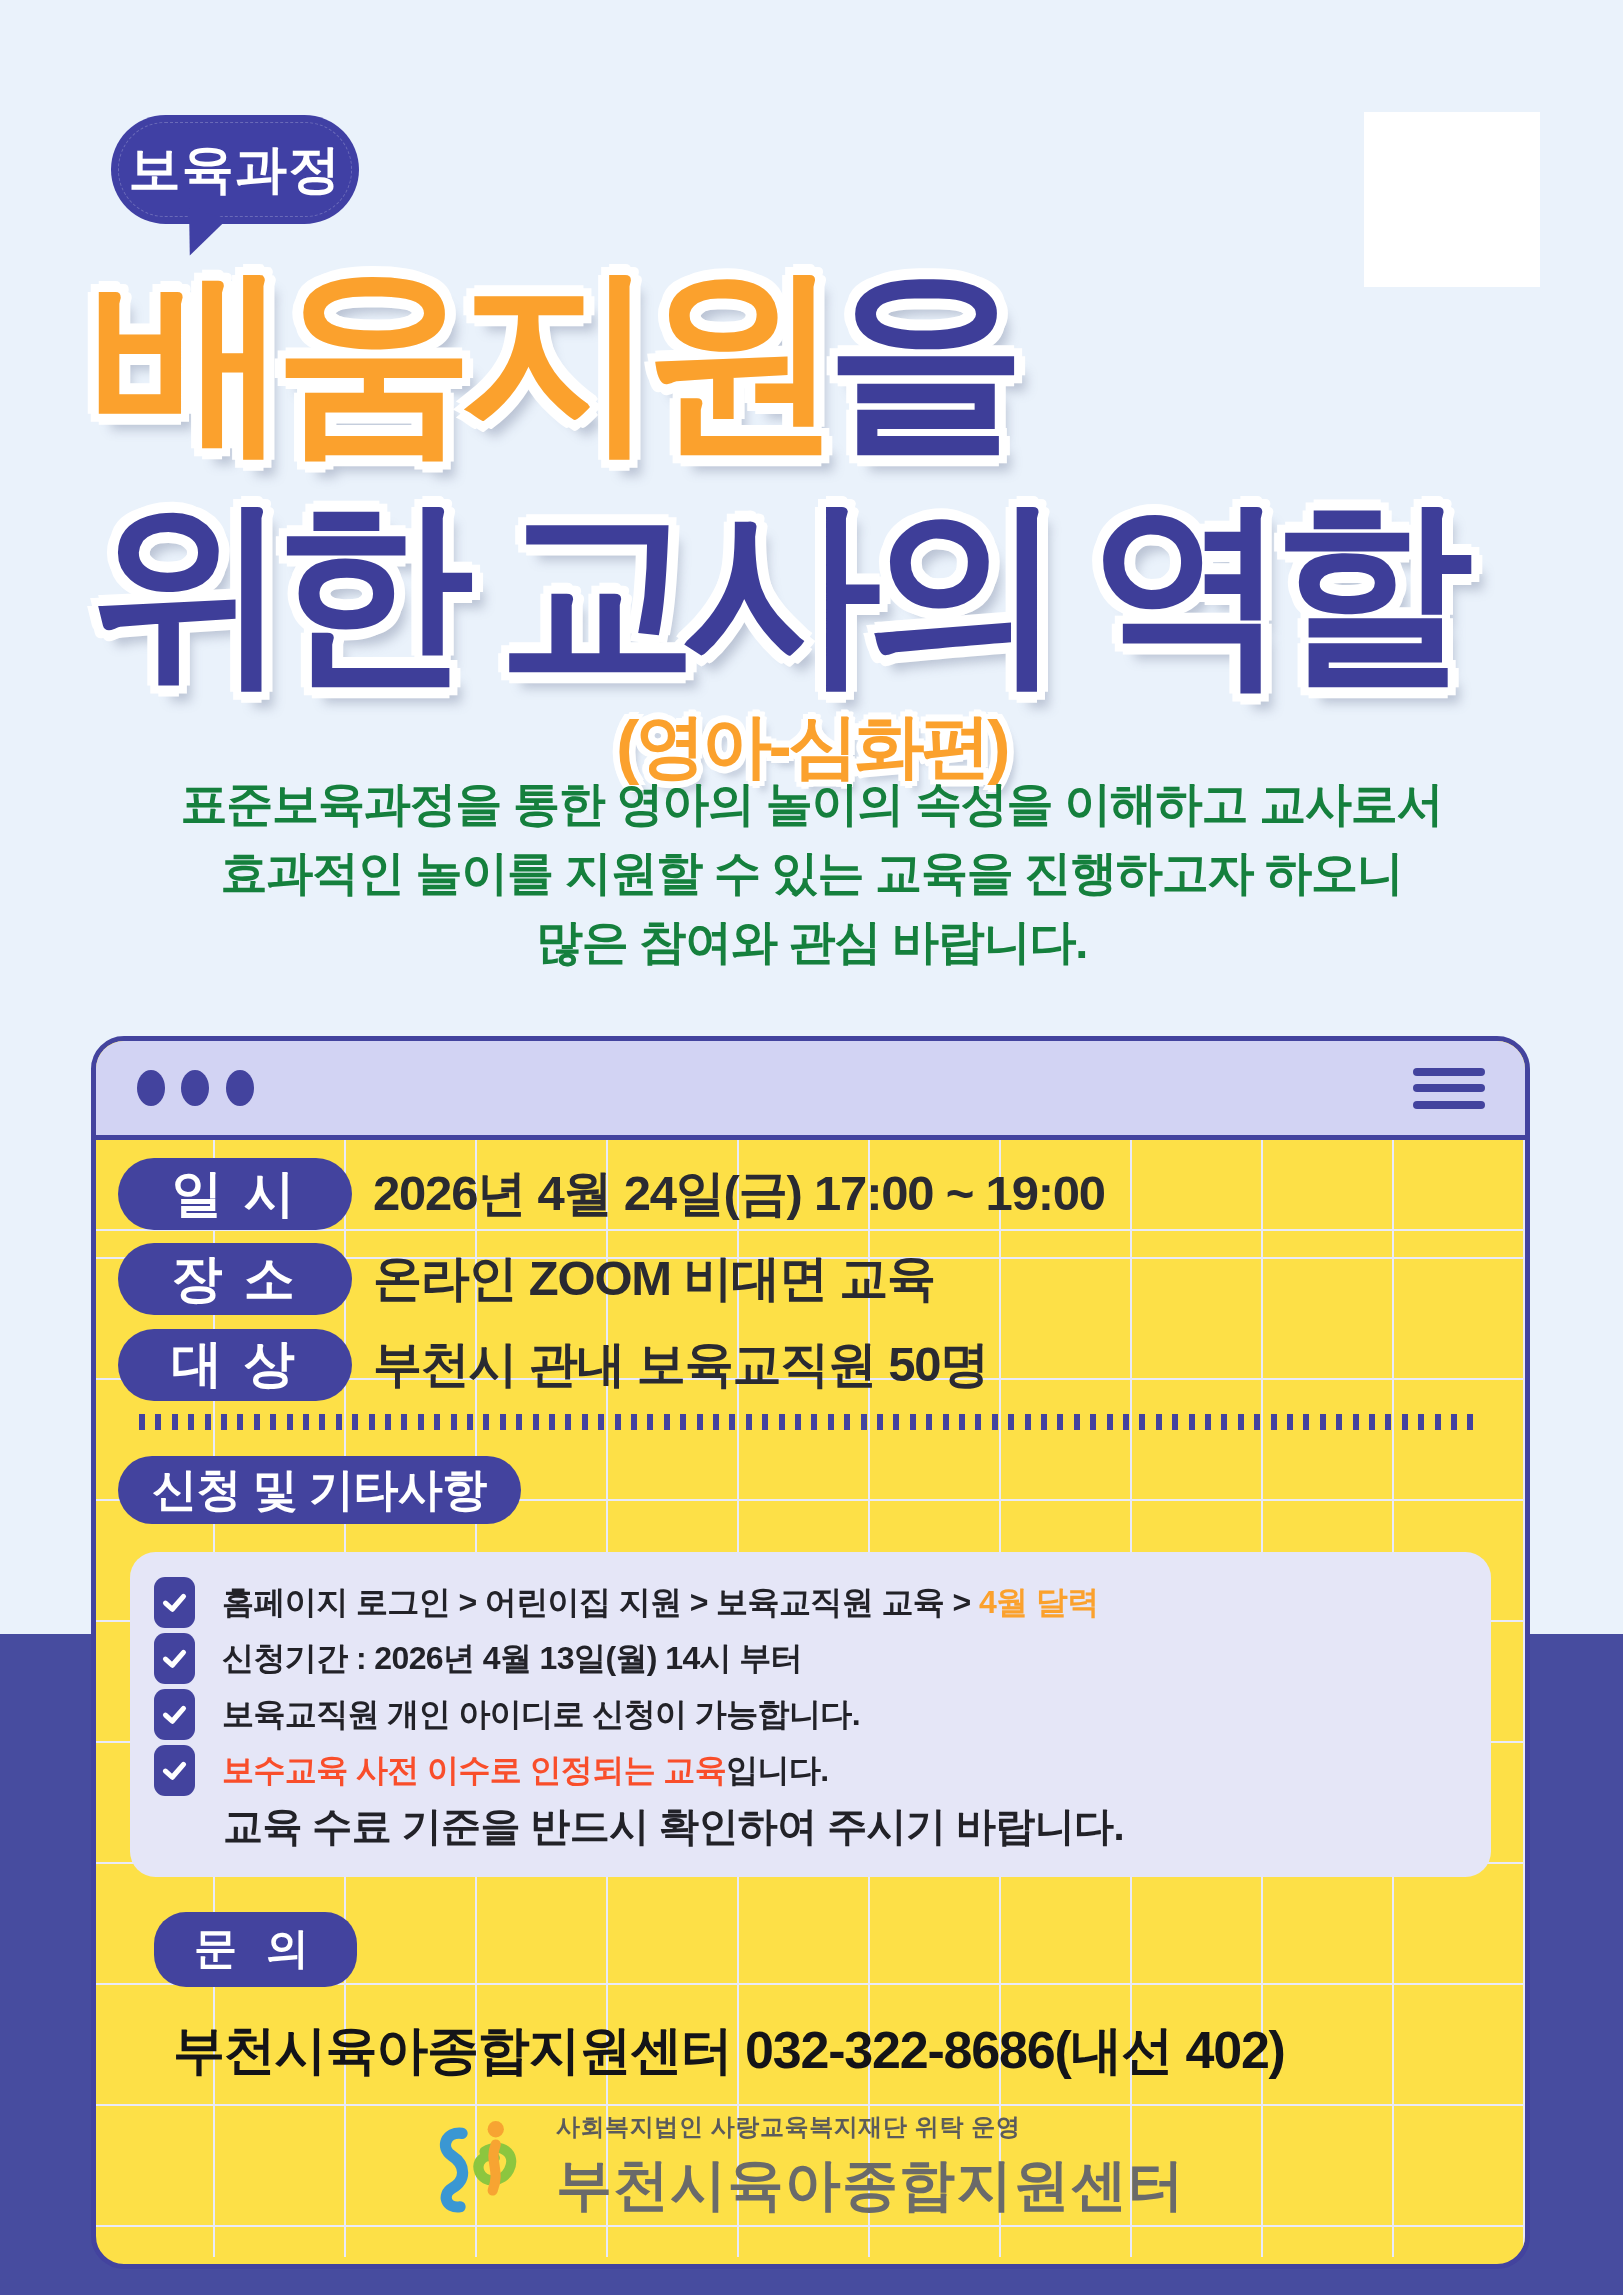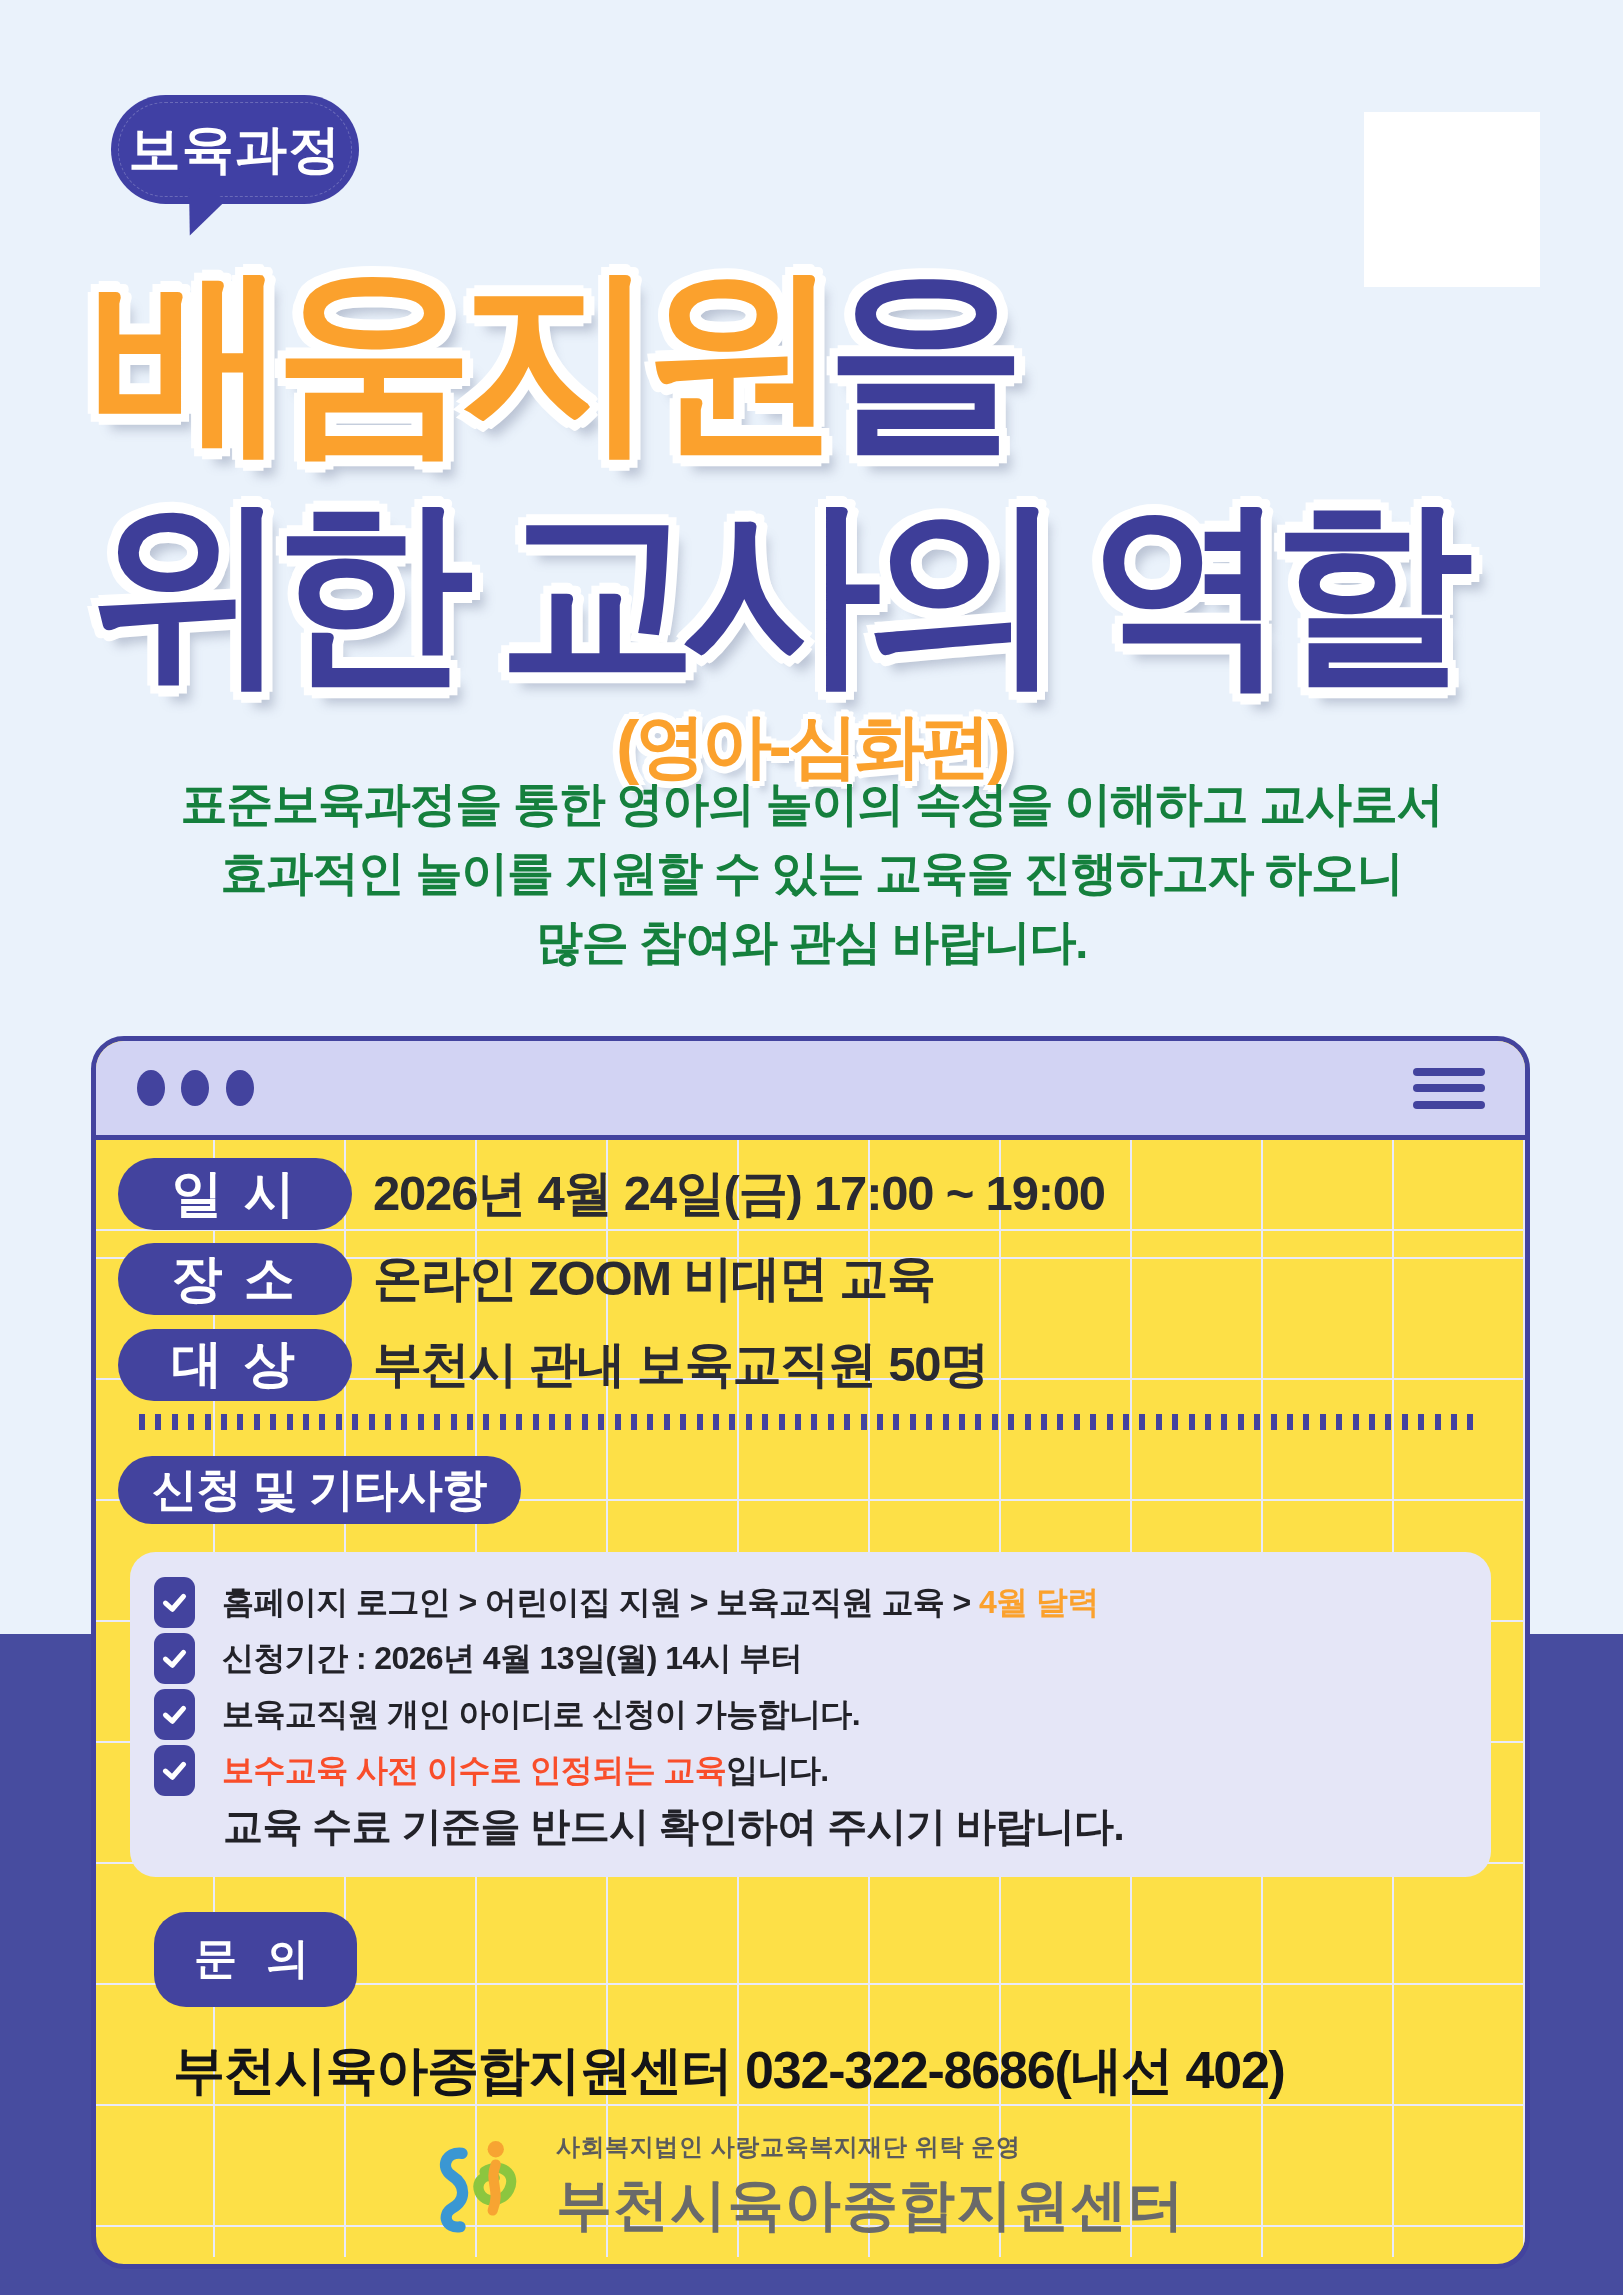--- a/index.html
+++ b/index.html
@@ -6,21 +6,21 @@
   .poster{
     position:relative; width:1623px; height:2295px; overflow:hidden;
     background:#EAF2FB;
     font-family:"Liberation Sans","DejaVu Sans",sans-serif;
   }
   
   .footer-band{position:absolute;left:0;top:1634px;right:0;bottom:0;background:#474C9F;}
   .qr-placeholder{position:absolute;top:112px;right:83px;width:176px;height:175px;background:#ffffff;}
   
   .bubble{
-    position:absolute;left:111px;top:95px;width:248px;height:109px;
+    position:absolute;left:111px;top:115px;width:248px;height:109px;
     background:#4040A4;border-radius:55px;display:flex;align-items:center;justify-content:center;
   }
   .bubble::before{content:"";position:absolute;inset:7.3px;border:1.2px dashed rgba(255,255,255,.22);border-radius:47px;}
   .bubble-tail{
     position:absolute;left:72px;bottom:-34px;width:0;height:0;
     border-left:12px solid transparent;border-right:28px solid transparent;
     border-top:45px solid #4040A4;transform:rotate(14deg);
   }
   .bubble-label{color:#fff;font-size:52px;font-weight:bold;letter-spacing:1.2px;}
   
@@ -91,21 +91,21 @@
     flex:none;width:41px;height:51px;margin-top:3.6px;border-radius:11px;background:#43439E;
     display:flex;align-items:center;justify-content:center;
   }
   .checkbox svg{width:27px;height:27px;}
   .check-text{margin-left:27px;font-size:32px;font-weight:bold;color:#222228;letter-spacing:-0.6px;}
   .check-text .orange{color:#FBA12D;}
   .check-text .red{color:#F94E2B;}
   .check-note{margin-left:69px;font-size:40px;font-weight:bold;color:#222228;line-height:56px;letter-spacing:-0.6px;}
   
   .inquiry-badge{
-    display:inline-flex;align-items:center;margin:35px 0 0 36px;height:63px;padding:16px 40px;
+    display:inline-flex;align-items:center;margin:35px 0 0 36px;height:63px;padding:6px 40px;
     background:#43439E;border-radius:32px;color:#fff;font-size:43px;font-weight:bold;letter-spacing:8.5px;
   }
   .contact{margin:29px 0 0 55px;font-size:52px;font-weight:bold;color:#141418;letter-spacing:-1.2px;}
   .logo-row{margin-top:25.5px;display:flex;justify-content:center;align-items:center;gap:22px;}
   .logo-mark{width:103px;height:102px;}
   .logo-texts{display:flex;flex-direction:column;}
   .logo-small{font-size:24px;font-weight:bold;color:#5B5B5B;letter-spacing:0.6px;}
   .logo-large{margin-top:4.9px;font-size:56px;font-weight:bold;color:#6A6A6A;letter-spacing:1.2px;}
 </style>
 </head>

